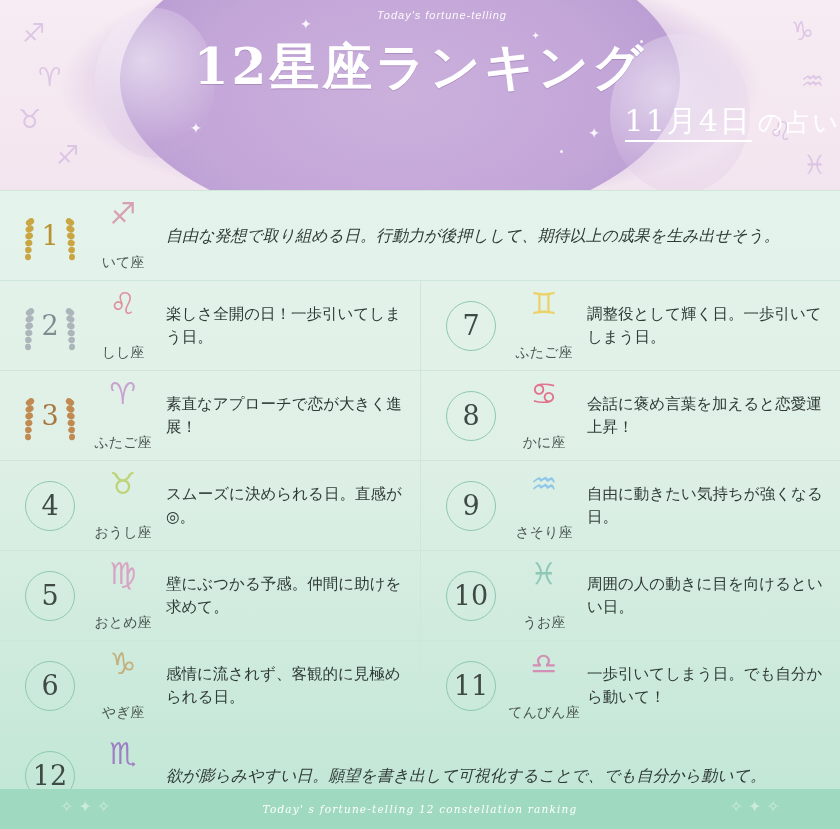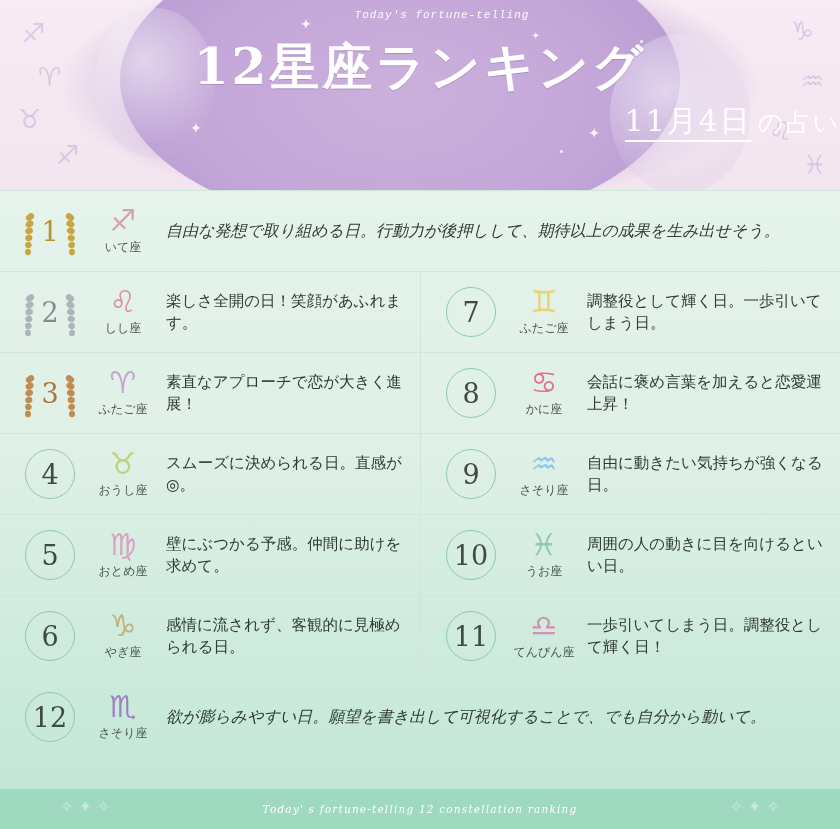--- a/index.html
+++ b/index.html
@@ -25,21 +25,21 @@
     border-radius:50%;
   }
   .header .blob2{
     position:absolute;left:60px;top:-40px;width:700px;height:250px;
     background:radial-gradient(ellipse at 50% 50%, rgba(196,167,217,.85) 0%, rgba(196,167,217,.7) 50%, rgba(196,167,217,0) 71%);
     border-radius:50%;
   }
   .header-texts{position:absolute;left:0;top:0;width:840px;height:190px;}
   .script{
     position:absolute;left:0;right:0;top:9px;text-align:center;
-    font-family:Liberation Mono, monospace;
+    font-family:Liberation Sans, sans-serif;
     font-style:italic;font-size:11px;letter-spacing:1px;color:#ffffff;opacity:.95;padding-left:44px;
   }
   .title-main{
     position:absolute;left:0;right:0;top:34px;text-align:center;
     font-family:"DejaVu Serif","Liberation Serif",serif;
     font-size:50px;font-weight:bold;color:#ffffff;letter-spacing:3px;
     text-shadow:0 1px 0 rgba(120,85,150,.35);
   }
   .title-sub{
     position:absolute;left:0;right:0;top:101px;text-align:right;
@@ -106,21 +106,21 @@
   }
   .sign{
     width:78px;min-width:78px;
     display:flex;flex-direction:column;align-items:center;justify-content:center;
     margin:0 4px 0 2px;
   }
   .sign .glyph{
     font-size:30px;line-height:1;margin-bottom:3px;
   }
   .sign .name{
-    font-size:12px;color:#4a5550;letter-spacing:0px;white-space:nowrap;
+    font-size:14px;color:#4a5550;letter-spacing:0px;white-space:nowrap;margin-top:22px;
   }
   .text{
     flex:1;font-size:15.5px;line-height:1.45;color:#2f3a36;
     padding-right:8px;
   }
   .cell.full .text{font-size:16px;font-style:italic;}
 
   
   .footer{
     position:absolute;left:0;bottom:0;width:840px;height:40px;
@@ -215,21 +215,21 @@
                 <ellipse cx="53.6" cy="42" rx="3.3" ry="3.2" fill="#a9b2b7" transform="rotate(11 53.6 42)" opacity="0.95"></ellipse>
                 <ellipse cx="10" cy="49" rx="3" ry="3.2" fill="#a9b2b7" transform="rotate(-5 10 49)" opacity="0.95"></ellipse>
                 <ellipse cx="54" cy="49" rx="3" ry="3.2" fill="#a9b2b7" transform="rotate(5 54 49)" opacity="0.95"></ellipse>
               </svg></span>
             <span class="num">2</span>
           </div>
           <div class="sign">
             <span class="glyph" style="color:#e08f9e">♌</span>
             <span class="name">しし座</span>
           </div>
-          <div class="text">楽しさ全開の日！笑顔があふれます。</div>
+          <div class="text">楽しさ全開の日！一歩引いてしまう日。</div>
         </div>
         <div class="cell ">
           <div class="badge ">
             <span class="ring"></span>
             <span class="num">7</span>
           </div>
           <div class="sign">
             <span class="glyph" style="color:#ecd26a">♊</span>
             <span class="name">ふたご座</span>
           </div>
@@ -335,21 +335,21 @@
         </div>
         <div class="cell ">
           <div class="badge ">
             <span class="ring"></span>
             <span class="num">11</span>
           </div>
           <div class="sign">
             <span class="glyph" style="color:#d290b6">♎</span>
             <span class="name">てんびん座</span>
           </div>
-          <div class="text">一歩引いてしまう日。調整役として輝く日！</div>
+          <div class="text">一歩引いてしまう日。でも自分から動いて！</div>
         </div>
       </div>
       <div class="row">
         <div class="cell full">
           <div class="badge ">
             <span class="ring"></span>
             <span class="num">12</span>
           </div>
           <div class="sign">
             <span class="glyph" style="color:#9f7fc4">♏</span>

